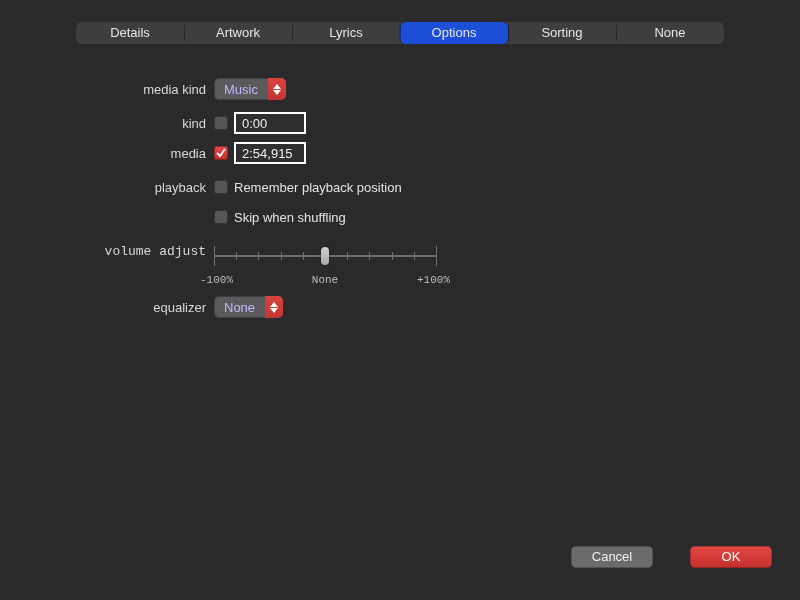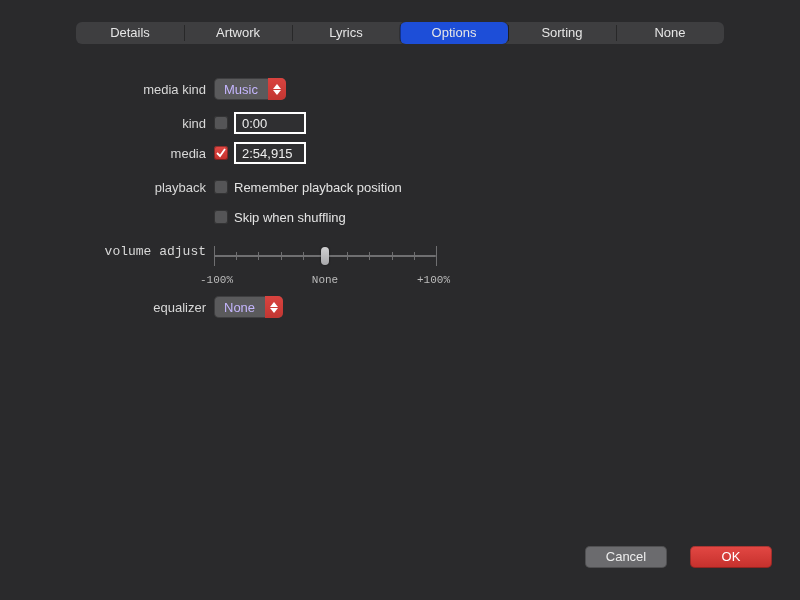--- a/index.html
+++ b/index.html
@@ -192,21 +192,21 @@
     margin-left: -14px;
   }
   .slider-scale span:nth-child(2){ text-align:center; }
 
   
   .footer {
     position: absolute;
     right: 28px;
     bottom: 32px;
     display: flex;
-    gap: 6px;
+    gap: 20px;
   }
   .btn {
     min-width: 82px;
     height: 22px;
     border-radius: 5px;
     text-align: center;
     line-height: 22px;
     font-size: 13px;
     cursor: default;
     box-shadow: inset 0 0 0 1px rgba(0,0,0,0.25);

